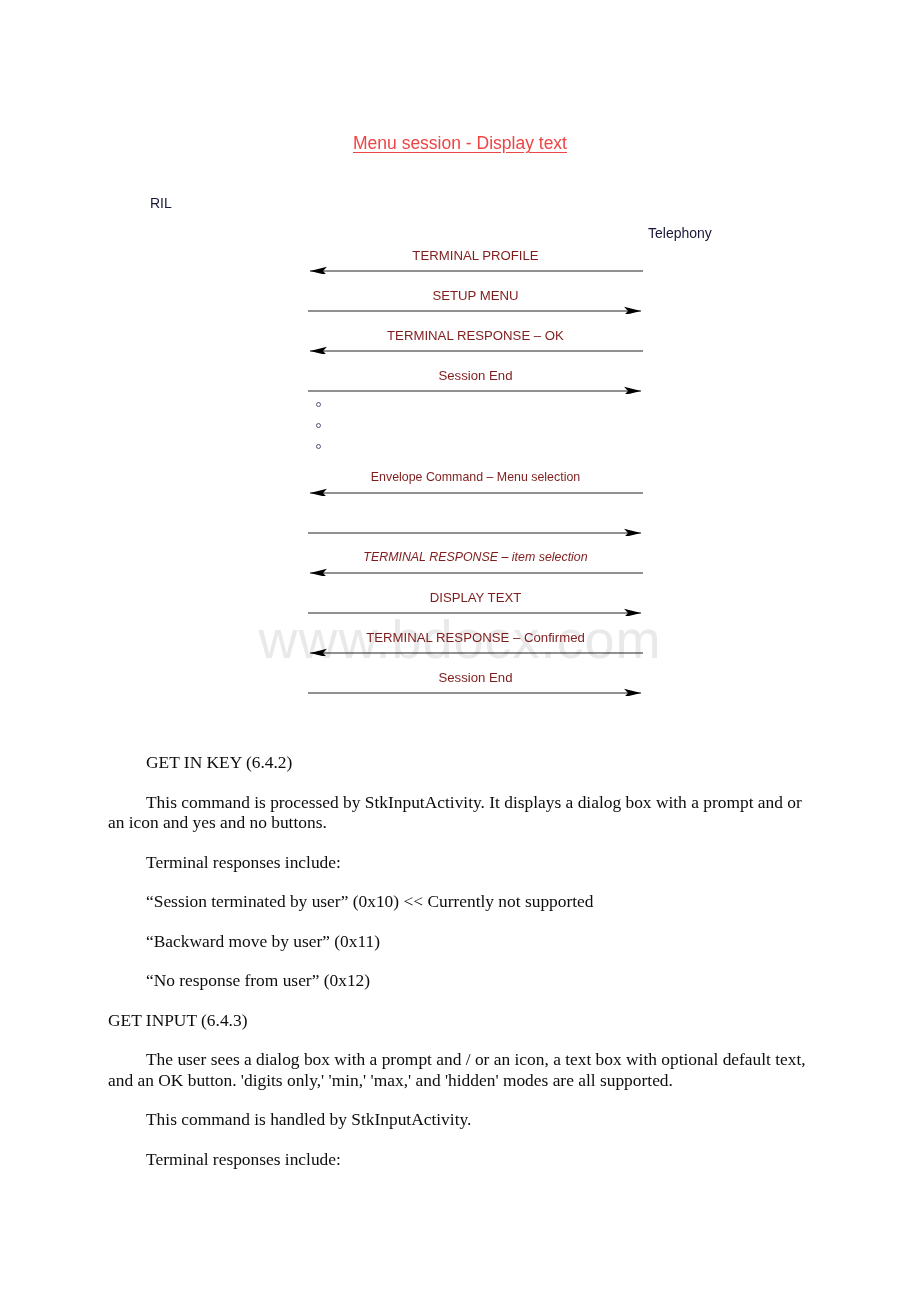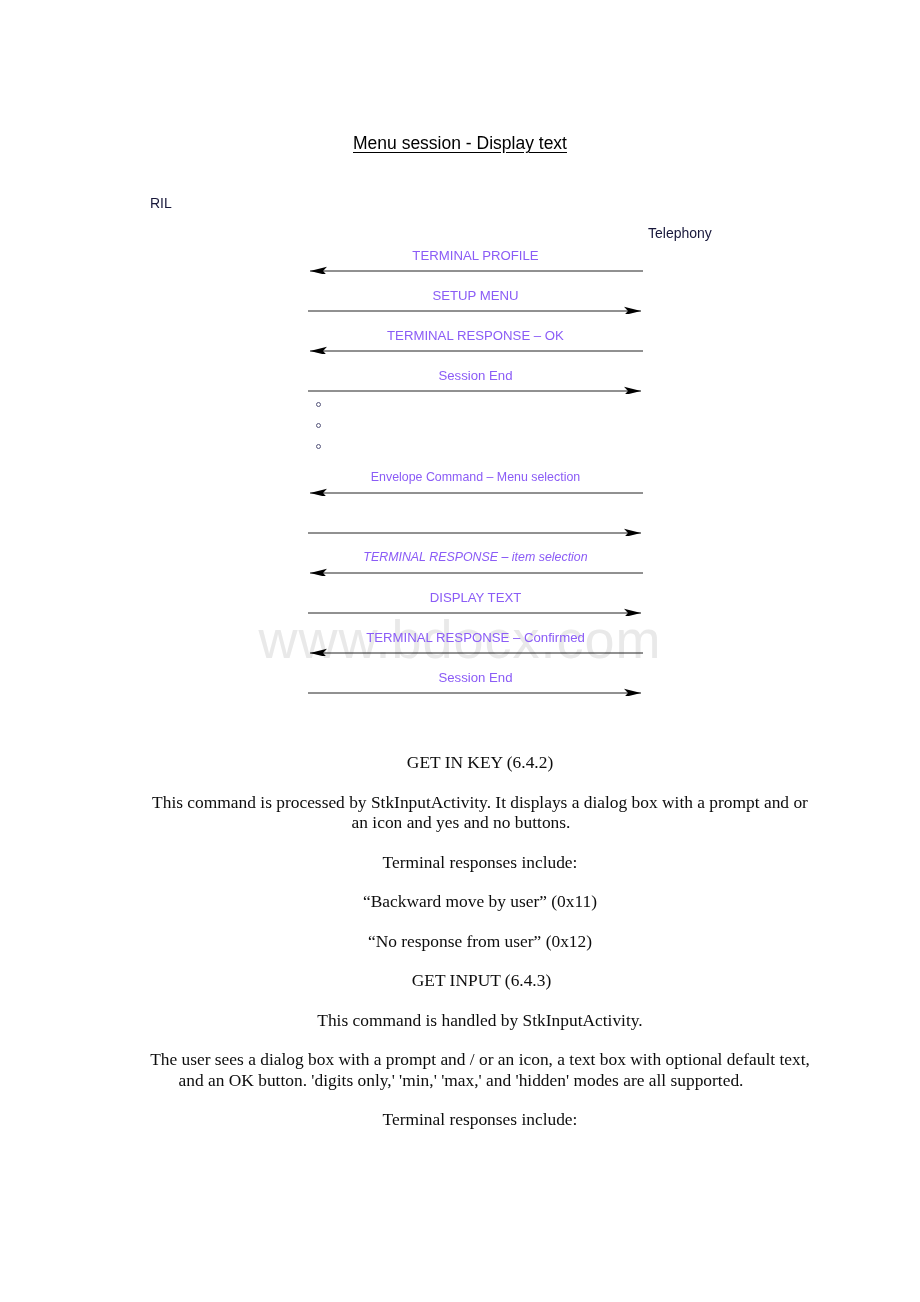--- a/index.html
+++ b/index.html
@@ -51,21 +51,21 @@
   }
 
   .diagram-title {
     position: absolute;
     left: 0;
     top: 133px;
     width: 920px;
     text-align: center;
     font-family: "Liberation Sans", "DejaVu Sans", sans-serif;
     font-size: 17.5px;
-    color: #000000;
+    color: #ef4444;
     white-space: nowrap;
   }
   .diagram-title span.ul {
     text-decoration: underline;
     text-underline-offset: 3px;
   }
 
   .actor {
     position: absolute;
     font-family: "Liberation Sans", "DejaVu Sans", sans-serif;
@@ -84,21 +84,21 @@
     height: 40px;
   }
   .msg-label {
     position: absolute;
     left: 0;
     bottom: 11px;
     width: 335px;
     text-align: center;
     font-family: "Liberation Sans", "DejaVu Sans", sans-serif;
     font-size: 13.2px;
-    color: #8b5cf6;
+    color: #7f1d1d;
     white-space: nowrap;
     line-height: 15px;
   }
   .msg-label.narrow { font-size: 12.4px; }
   .msg-arrow {
     position: absolute;
     left: 0;
     bottom: 0;
     width: 335px;
     height: 11px;
@@ -134,24 +134,24 @@
     left: 108px;
     top: 752px;
     width: 706px;
     z-index: 3;
   }
   .body-text p {
     margin: 0 0 19px 0;
     font-size: 17.4px;
     line-height: 20.5px;
     color: #0d0d0d;
-    text-align: center;
+    text-align: left;
   }
   .body-text p.indent { text-indent: 38px; }
-  .body-text p.noindent { text-indent: 0; margin-left: 41px; }
+  .body-text p.noindent { text-indent: 0; }
 </style>
 </head>
 <body>
 
 <div class="page">
 
   <div class="watermark">www.bdocx.com</div>
 
   <div class="diagram">
 
@@ -258,21 +258,22 @@
           </div>
         </div>
       </div>
 
   </div>
 
   <div class="body-text" id="body-host">
       <p class="indent">GET IN KEY (6.4.2)</p>
       <p class="indent">This command is processed by StkInputActivity. It displays a dialog box with a prompt and or an icon and yes and no buttons.</p>
       <p class="indent">Terminal responses include:</p>
+      <p class="indent">“Session terminated by user” (0x10) &lt;&lt; Currently not supported</p>
       <p class="indent">“Backward move by user” (0x11)</p>
       <p class="indent">“No response from user” (0x12)</p>
       <p class="noindent">GET INPUT (6.4.3)</p>
+      <p class="indent">The user sees a dialog box with a prompt and / or an icon, a text box with optional default text, and an OK button. 'digits only,' 'min,' 'max,' and 'hidden' modes are all supported.</p>
       <p class="indent">This command is handled by StkInputActivity.</p>
-      <p class="indent">The user sees a dialog box with a prompt and / or an icon, a text box with optional default text, and an OK button. 'digits only,' 'min,' 'max,' and 'hidden' modes are all supported.</p>
       <p class="indent">Terminal responses include:</p>
     </div>
 
 </div>
 
 </body></html>

